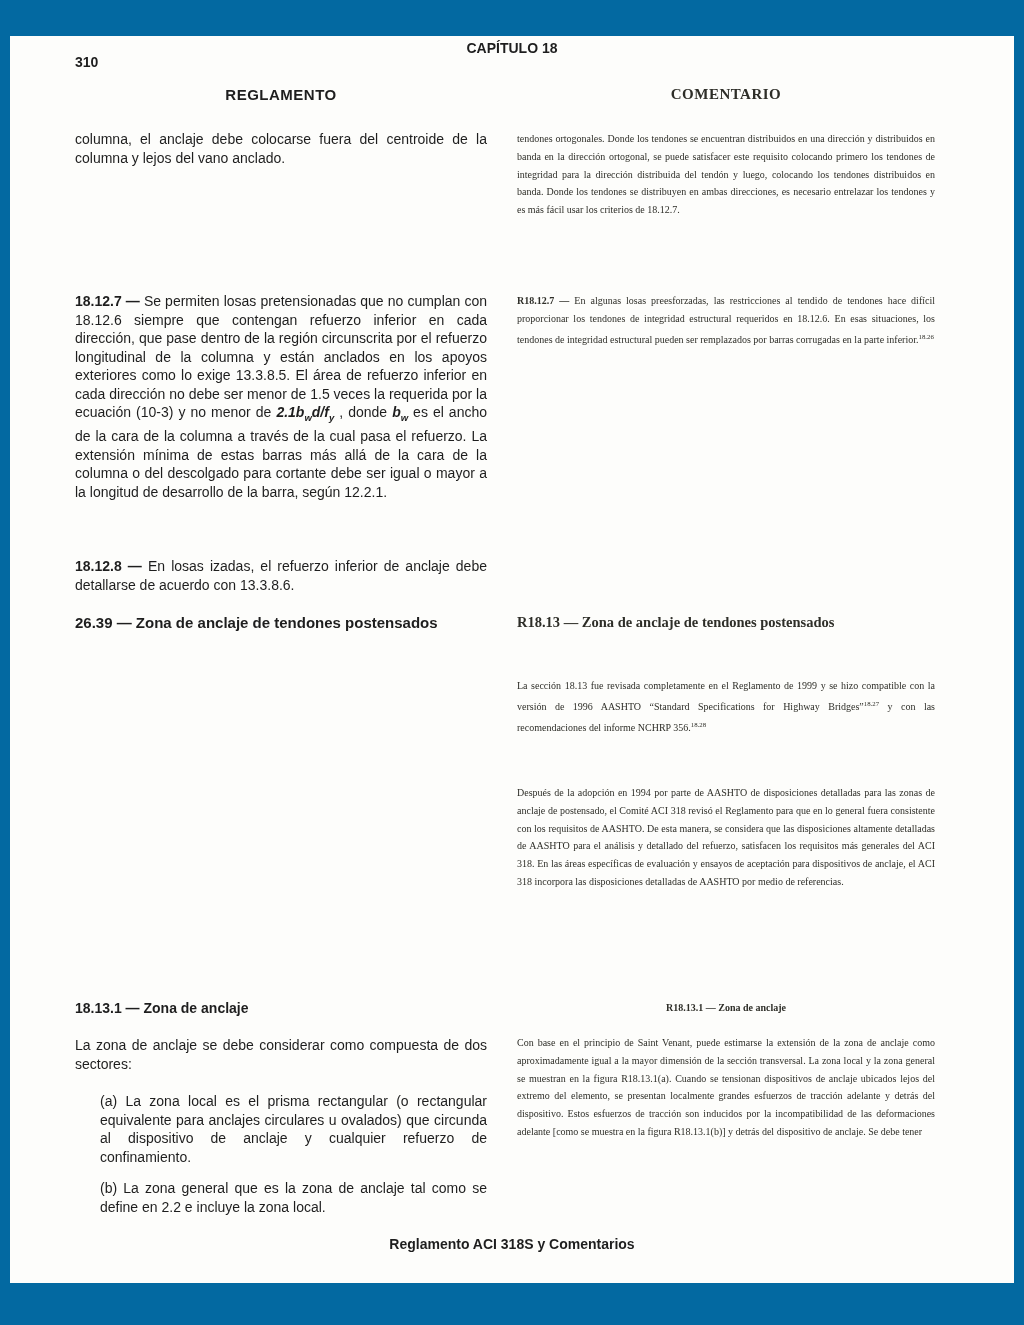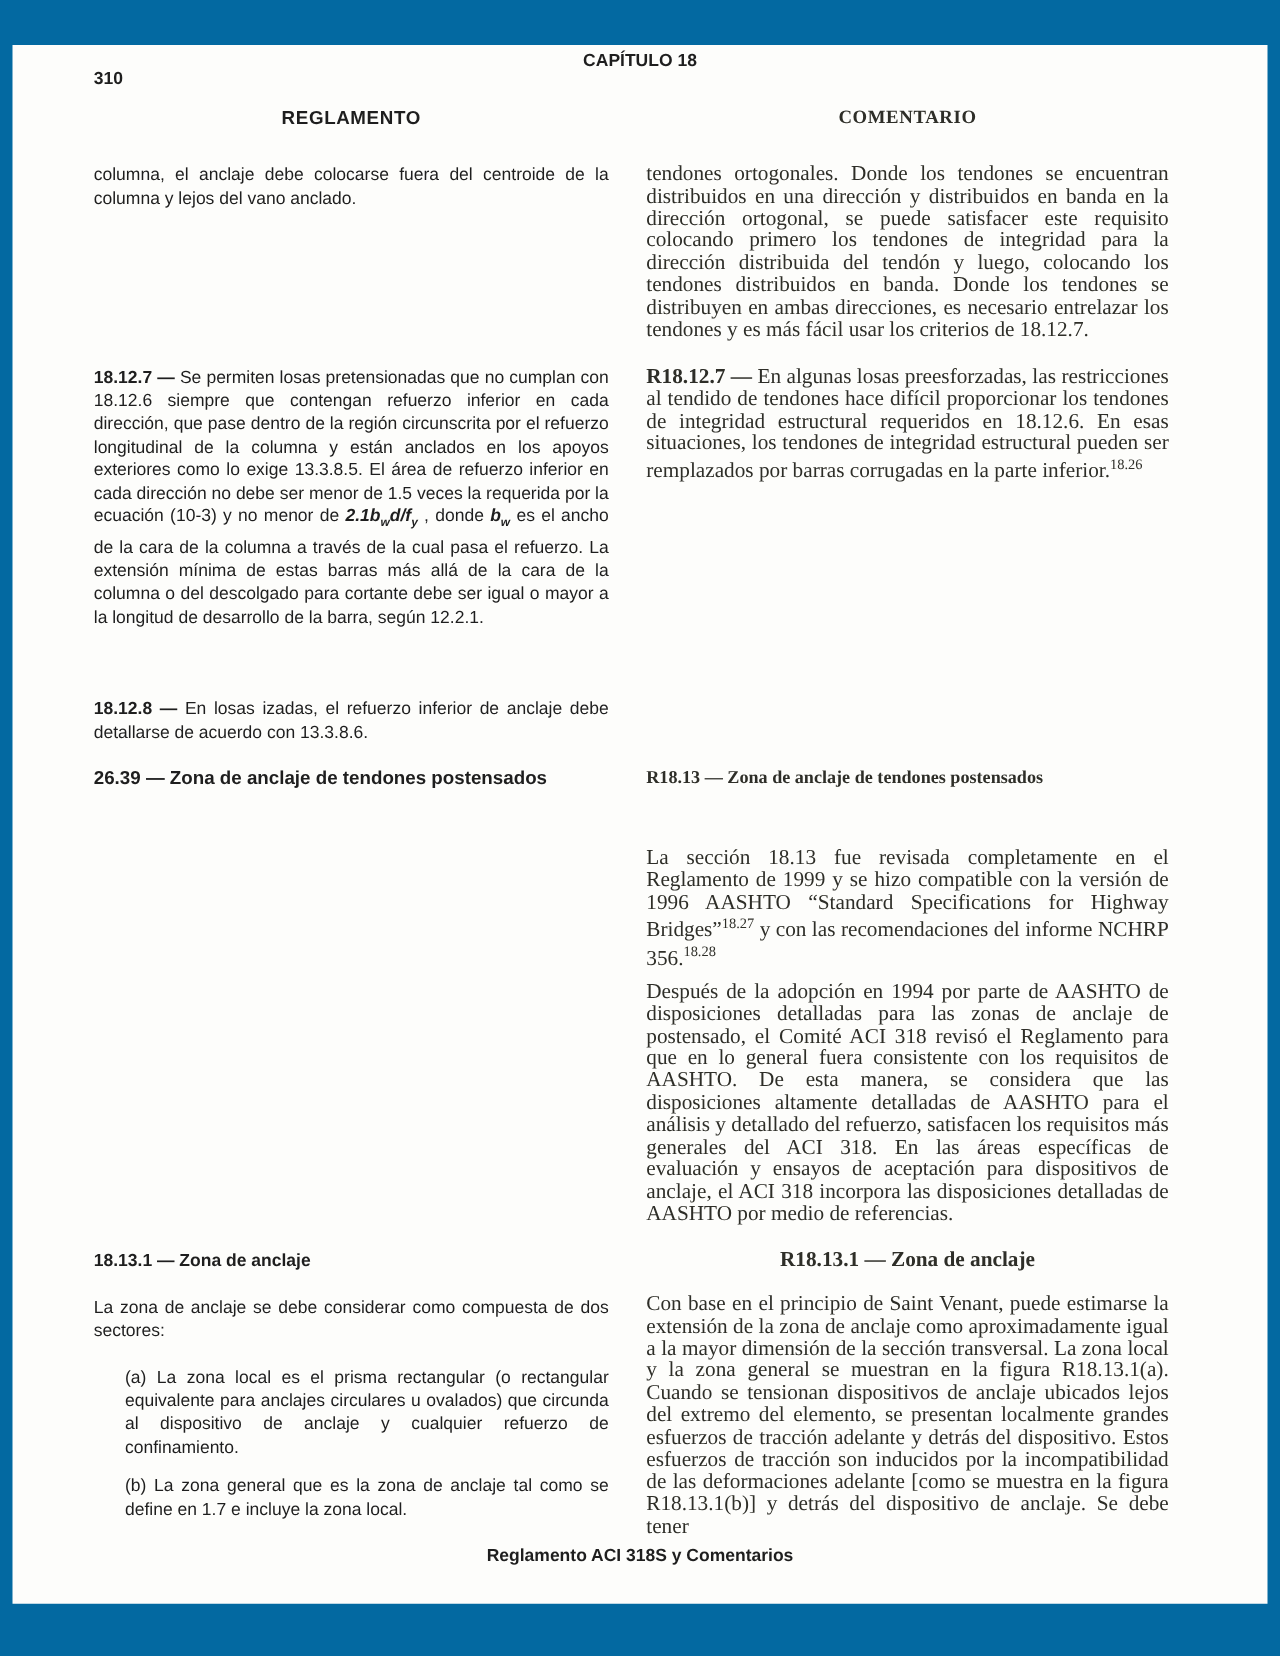--- a/index.html
+++ b/index.html
@@ -8,21 +8,21 @@
     background:#0369a1; overflow:hidden;
   }
   .page {
     position:absolute; left:10px; top:36px; width:1004px; height:1247px;
     background:#fdfdfb;
   }
   .blk { position:absolute; text-align:justify; }
   .sans { font-family:"Liberation Sans","DejaVu Sans",sans-serif; color:#1e1e1e; }
   .serif { font-family:"Liberation Serif","DejaVu Serif",serif; color:#2e2e28; }
   .body-l { font-size:14px; line-height:18.5px; }
-  .body-r { font-size:17px; line-height:17.8px; }
+  .body-r { font-size:10px; line-height:17.8px; }
   .b { font-weight:bold; }
   .i { font-style:italic; }
   sup { font-size:0.68em; }
   sub { font-size:0.68em; }
   .center { text-align:center; }
   .coltitle { font-weight:bold; font-size:15px; letter-spacing:0.5px; }
   .pagehead { font-weight:bold; font-size:14px; }
   .h-big-l { font-weight:bold; font-size:15px; line-height:19px;
              padding-left:133px; text-indent:-133px; text-align:left; }
   .h-big-r { font-weight:bold; font-size:14.5px; line-height:18.5px;
@@ -49,21 +49,21 @@
     <div class="blk sans body-l" style="left:65px; top:521px; width:412px;"><span class="b">18.12.8 — </span><span>En losas izadas, el refuerzo inferior de anclaje debe detallarse de acuerdo con 13.3.8.6.</span></div>
 
     <div class="blk sans h-big-l" style="left:65px; top:577px; width:330px;">26.39 — Zona de anclaje de tendones postensados</div>
 
     <div class="blk sans body-l h-sub" style="left:65px; top:963px; width:412px;">18.13.1 — Zona de anclaje</div>
 
     <div class="blk sans body-l" style="left:90px; top:1056px; width:387px;">(a) La zona local es el prisma rectangular (o rectangular equivalente para anclajes circulares u ovalados) que circunda al dispositivo de anclaje y cualquier refuerzo de confinamiento.</div>
 
     <div class="blk sans body-l" style="left:65px; top:1000px; width:412px;">La zona de anclaje se debe considerar como compuesta de dos sectores:</div>
 
-    <div class="blk sans body-l" style="left:90px; top:1143px; width:387px;">(b) La zona general que es la zona de anclaje tal como se define en 1.7 e incluye la zona local.</div>
+    <div class="blk sans body-l" style="left:90px; top:1143px; width:387px;">(b) La zona general que es la zona de anclaje tal como se define en 2.2 e incluye la zona local.</div>
 
     <div class="blk serif body-r" style="left:507px; top:94px; width:418px;">tendones ortogonales. Donde los tendones se encuentran distribuidos en una dirección y distribuidos en banda en la dirección ortogonal, se puede satisfacer este requisito colocando primero los tendones de integridad para la dirección distribuida del tendón y luego, colocando los tendones distribuidos en banda. Donde los tendones se distribuyen en ambas direcciones, es necesario entrelazar los tendones y es más fácil usar los criterios de 18.12.7.</div>
 
     <div class="blk serif body-r" style="left:507px; top:256px; width:418px;"><span class="b">R18.12.7 — </span><span>En algunas losas preesforzadas, las restricciones al tendido de tendones hace difícil proporcionar los tendones de integridad estructural requeridos en 18.12.6. En esas situaciones, los tendones de integridad estructural pueden ser remplazados por barras corrugadas en la parte inferior.</span><sup>18.26</sup></div>
 
     <div class="blk serif h-big-r" style="left:507px; top:577px; width:330px;">R18.13 — Zona de anclaje de tendones postensados</div>
 
     <div class="blk serif body-r" style="left:507px; top:641px; width:418px;"><span>La sección 18.13 fue revisada completamente en el Reglamento de 1999 y se hizo compatible con la versión de 1996 AASHTO “Standard Specifications for Highway Bridges”</span><sup>18.27</sup><span> y con las recomendaciones del informe NCHRP 356.</span><sup>18.28</sup></div>
 
     <div class="blk serif body-r" style="left:507px; top:748px; width:418px;">Después de la adopción en 1994 por parte de AASHTO de disposiciones detalladas para las zonas de anclaje de postensado, el Comité ACI 318 revisó el Reglamento para que en lo general fuera consistente con los requisitos de AASHTO. De esta manera, se considera que las disposiciones altamente detalladas de AASHTO para el análisis y detallado del refuerzo, satisfacen los requisitos más generales del ACI 318. En las áreas específicas de evaluación y ensayos de aceptación para dispositivos de anclaje, el ACI 318 incorpora las disposiciones detalladas de AASHTO por medio de referencias.</div>

